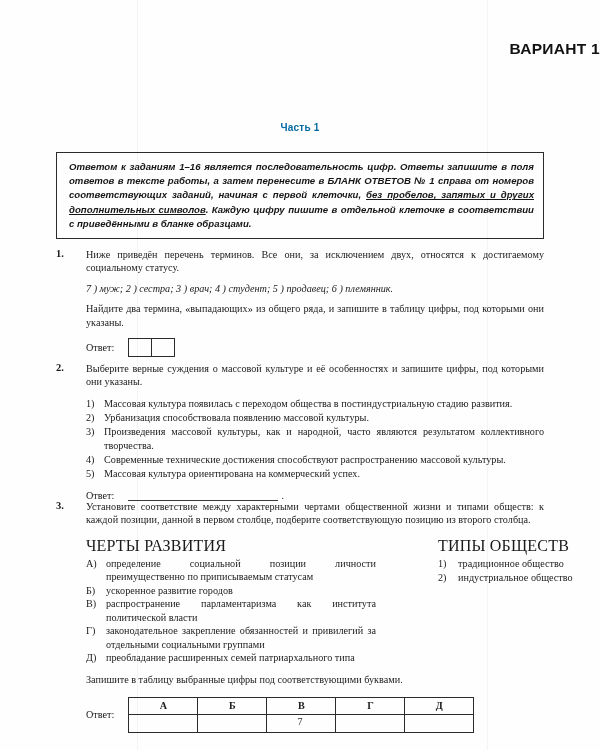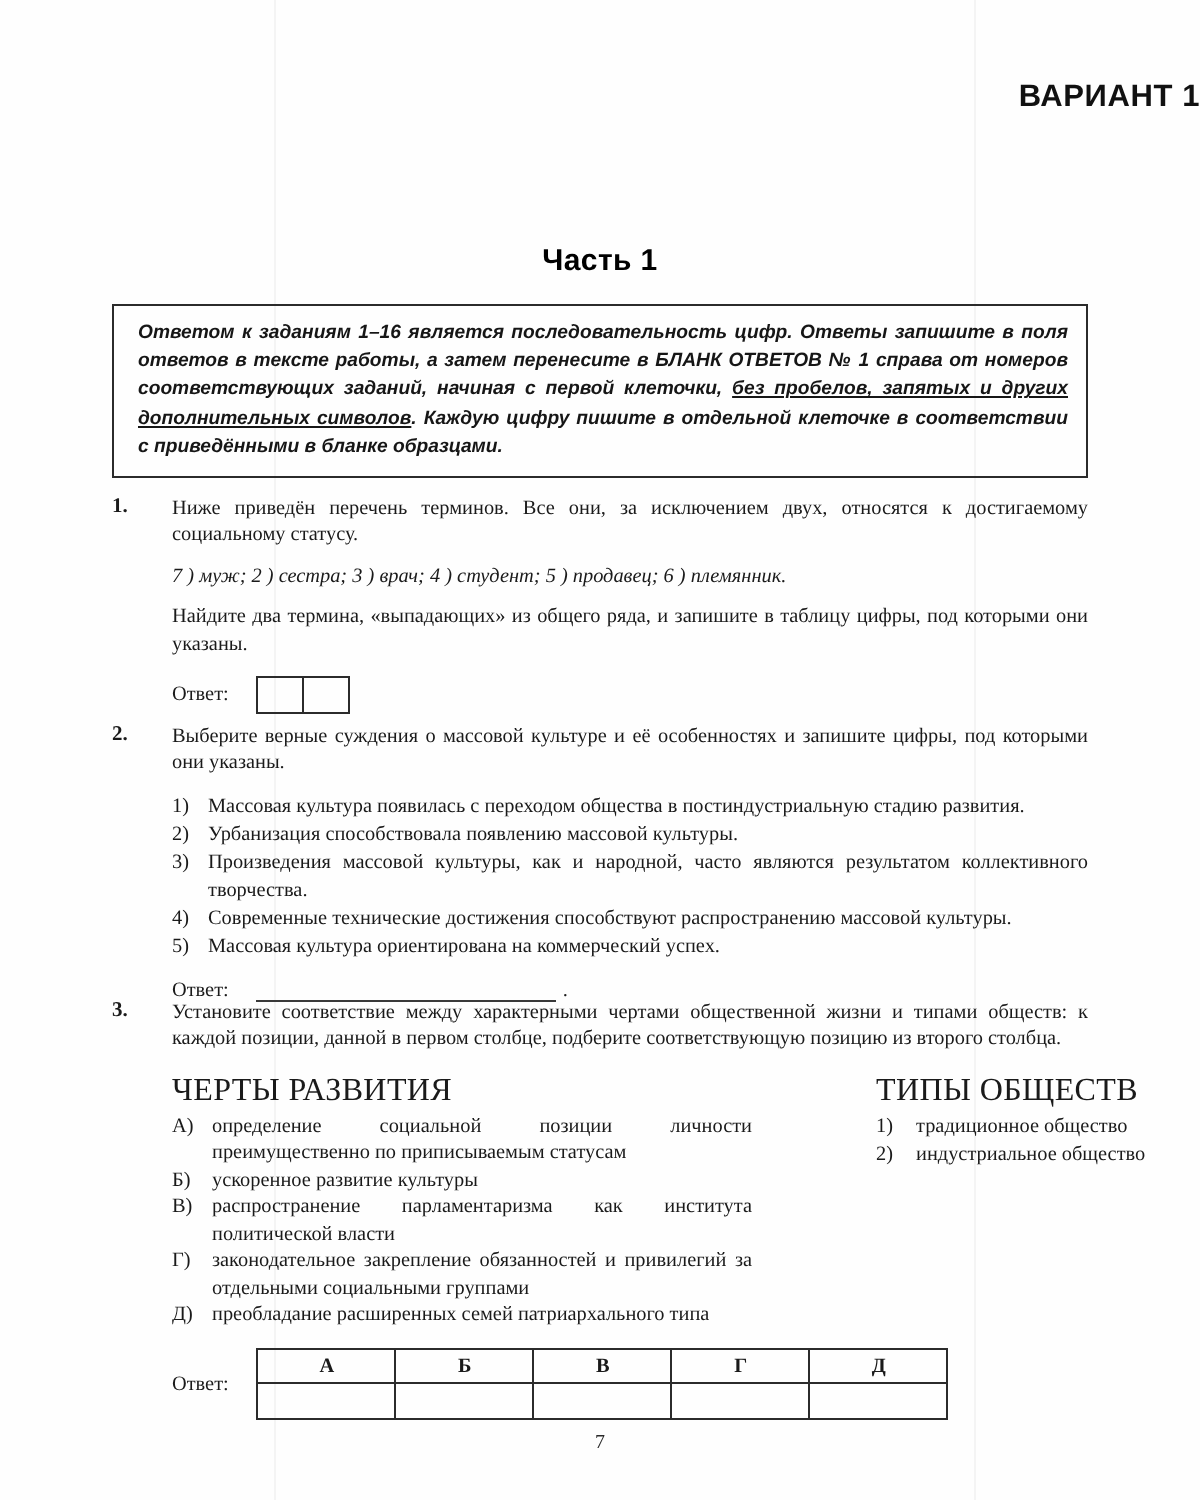--- a/index.html
+++ b/index.html
@@ -44,23 +44,23 @@
   }
 
   .part-title {
     position: absolute;
     top: 122px;
     left: 0;
     right: 0;
     text-align: center;
     font-family: "Liberation Sans", sans-serif;
     font-weight: bold;
-    font-size: 15px;
+    font-size: 10px;
     letter-spacing: 0.2px;
-    color: #000000;
+    color: #0369a1;
   }
 
   .instruction-box {
     position: absolute;
     left: 56px;
     top: 152px;
     width: 488px;
     box-sizing: border-box;
     border: 1.3px solid #2b2b2b;
     padding: 7px 9px 7px 12px;
@@ -284,35 +284,36 @@
   <div class="q" style="top:500px;">
     <div class="q-num">3.</div>
     <div class="q-body">
       <p>Установите соответствие между характерными чертами общественной жизни и типами обществ: к каждой позиции, данной в первом столбце, подберите соответствующую позицию из второго столбца.</p>
 
       <div class="match">
         <div class="match-col-left">
           <div class="col-head">ЧЕРТЫ РАЗВИТИЯ</div>
           <ul class="match-list">
             <li><span class="marker">А)</span><span>определение социальной позиции личности преимущественно по приписываемым статусам</span></li>
-            <li><span class="marker">Б)</span><span>ускоренное развитие культуры</span></li>
+            <li><span class="marker">Б)</span><span>ускоренное развитие городов</span></li>
             <li><span class="marker">В)</span><span>распространение парламентаризма как института политической власти</span></li>
             <li><span class="marker">Г)</span><span>законодательное закрепление обязанностей и привилегий за отдельными социальными группами</span></li>
             <li><span class="marker">Д)</span><span>преобладание расширенных семей патриархального типа</span></li>
           </ul>
         </div>
         <div class="match-col-right">
           <div class="col-head">ТИПЫ ОБЩЕСТВ</div>
           <ul class="match-list right">
             <li><span class="marker">1)</span><span>традиционное общество</span></li>
             <li><span class="marker">2)</span><span>индустриальное общество</span></li>
           </ul>
         </div>
       </div>
 
+      <p style="margin-top:9px;margin-bottom:0;">Запишите в таблицу выбранные цифры под соответствующими буквами.</p>
 
       <div class="table-row">
         <span class="answer-label" style="margin-right:0;">Ответ:</span>
         <table class="grid-table">
           <tbody>
               <tr>
             <td>А</td>
             <td>Б</td>
             <td>В</td>
             <td>Г</td>

